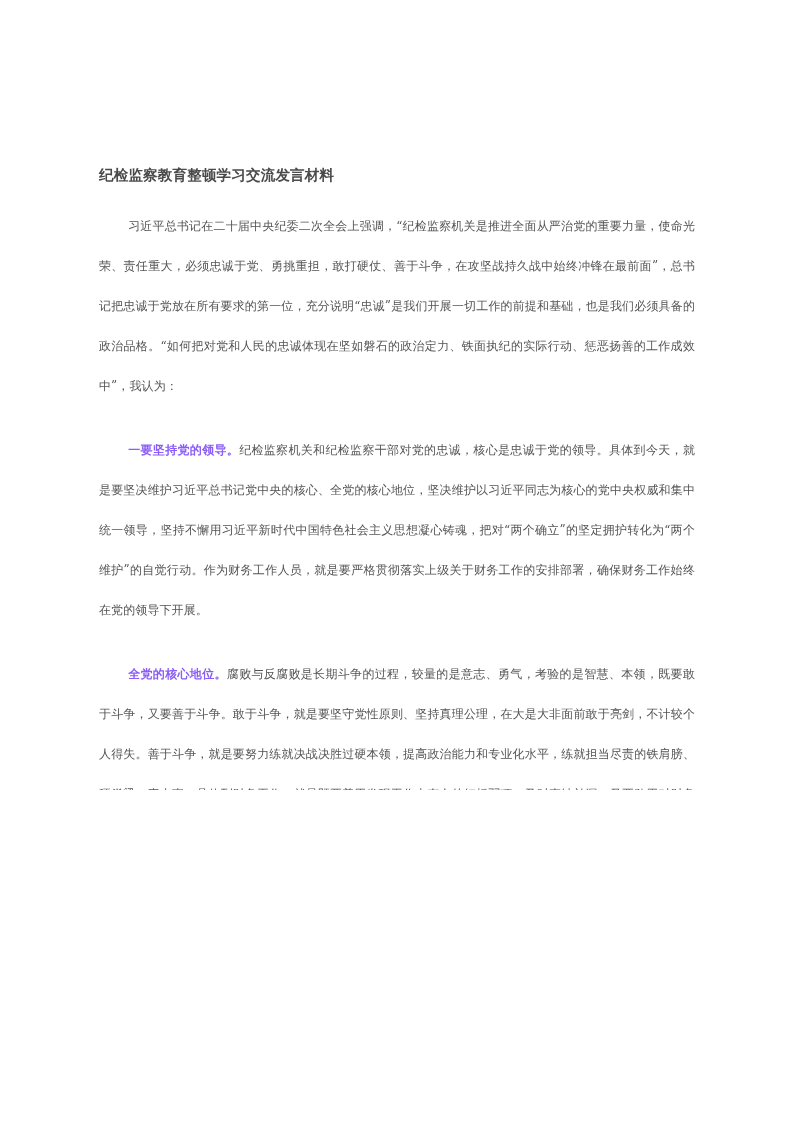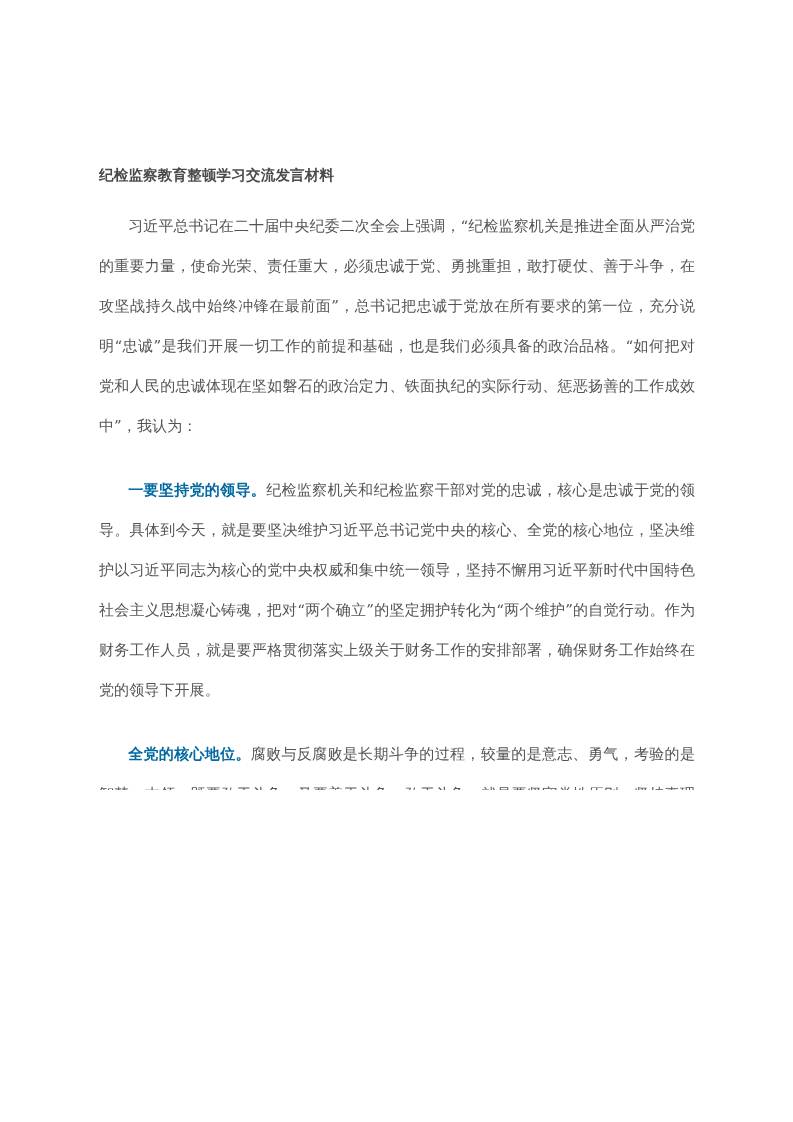--- a/index.html
+++ b/index.html
@@ -34,38 +34,38 @@
     font-weight: bold;
     color: #4a4a4a;
     line-height: 30px;
     margin: 0 0 16px 0;
     letter-spacing: 0.2px;
     text-align: left;
   }
 
   .para {
     font-family: "DejaVu Serif", "Liberation Serif", serif;
-    font-size: 15px;
+    font-size: 12px;
     color: #545454;
     line-height: 40px;
     margin: 0 0 6px 0;
     text-indent: 29.2px;
     text-align: justify;
     text-justify: inter-ideograph;
     letter-spacing: 0.1px;
   }
 
   .para:last-child {
     margin-bottom: 0;
   }
 
   .para .lead {
     font-family: "DejaVu Sans", "Liberation Sans", sans-serif;
     font-weight: bold;
-    color: #0369a1;
+    color: #8b5cf6;
     letter-spacing: 0.1px;
   }
 
   .spacer-para {
     height: 18px;
   }
 </style>
 </head>
 <body>
 

